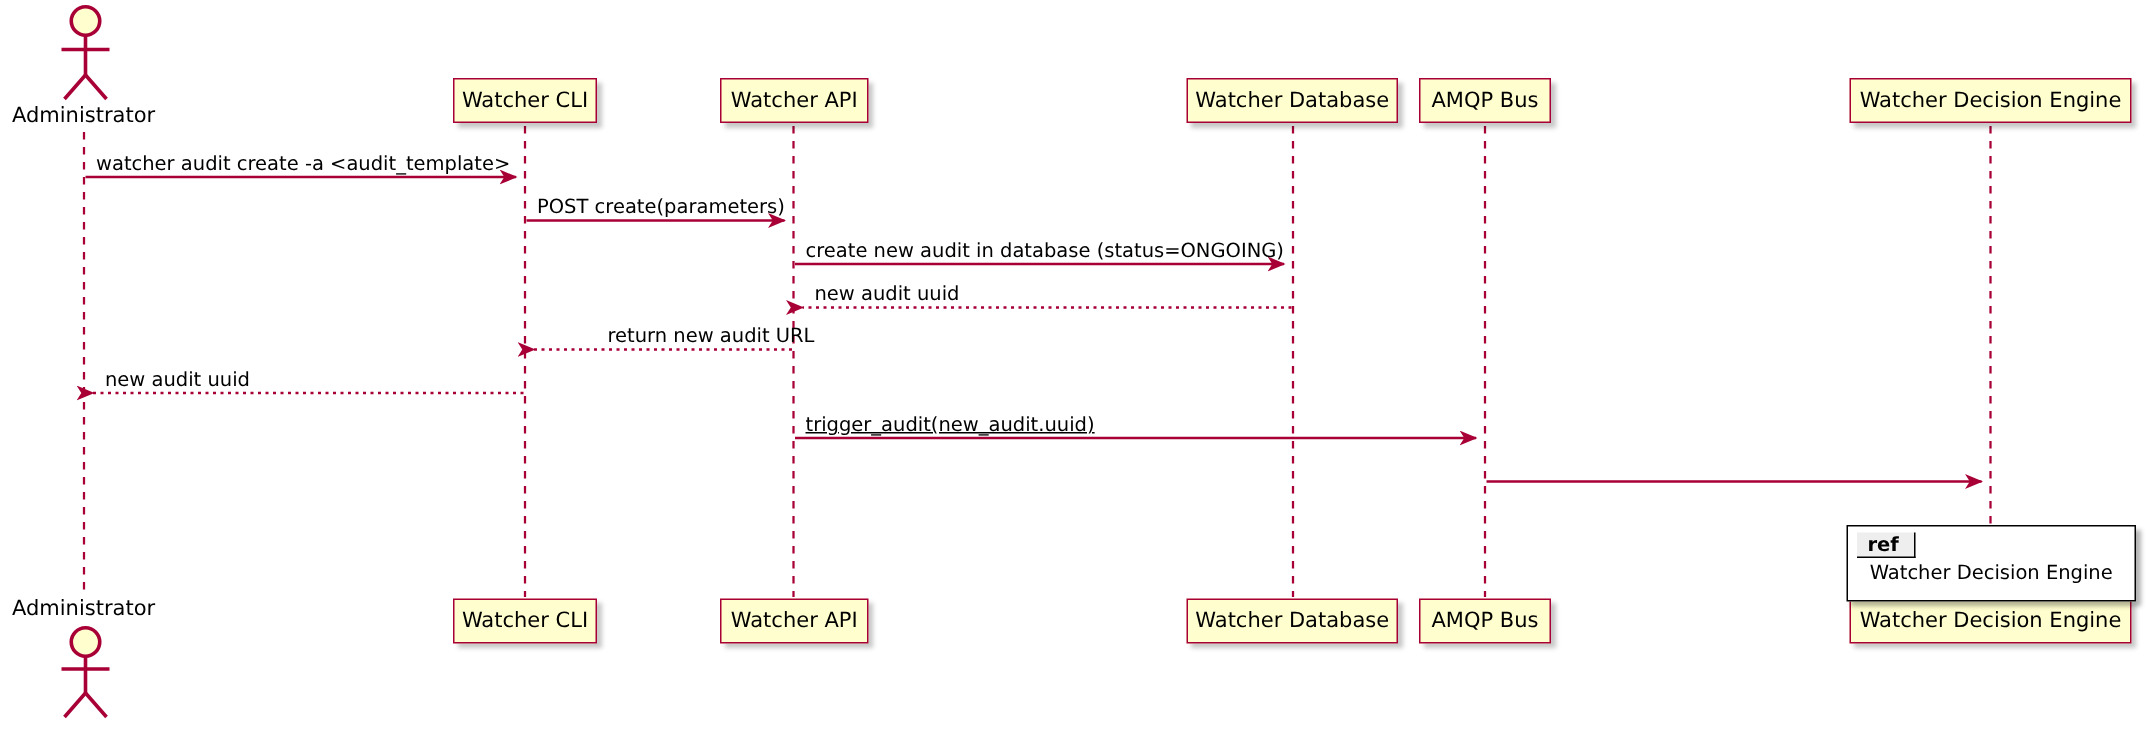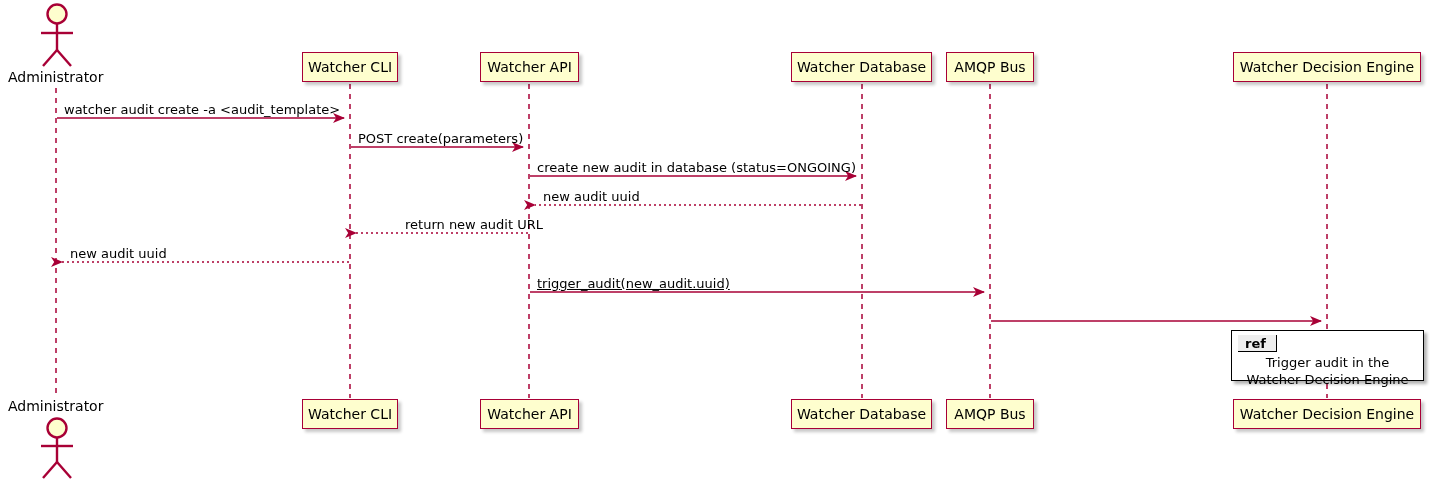--- a/index.html
+++ b/index.html
@@ -55,20 +55,21 @@
     color: #000000;
     white-space: nowrap;
     line-height: 1;
   }
   .ref-box {
     position: absolute;
     box-sizing: border-box;
     background: #FFFFFF;
     border: 1.5px solid #000000;
     box-shadow: 3px 3px 3px rgba(0,0,0,0.30);
+    margin-top: 20px;
   }
   .ref-tab {
     position: absolute;
     left: 6px;
     top: 4px;
     height: 17px;
     box-sizing: border-box;
     background: #EEEEEE;
     border-right: 1.5px solid #000000;
     border-bottom: 1.5px solid #000000;
@@ -175,18 +176,17 @@
   <div class="msg-label" style="left:543px; top:190px;">new audit uuid</div>
   <div class="msg-label" style="left:365px; top:218px;margin-left:40px;">return new audit URL</div>
   <div class="msg-label" style="left:70px; top:247px;">new audit uuid</div>
   <div class="msg-label" style="left:537px; top:277px;text-decoration:underline;">trigger_audit(new_audit.uuid)</div>
 
   <div class="ref-box" style="left:1231px; top:330px; width:193px; height:51px;">
     <div class="ref-tab">
       <span>ref</span>
     </div>
     <div class="ref-body">
-      <div>Trigger audit in the</div>
       <div>Watcher Decision Engine</div>
     </div>
   </div>
 
 </div>
 
 </body></html>

